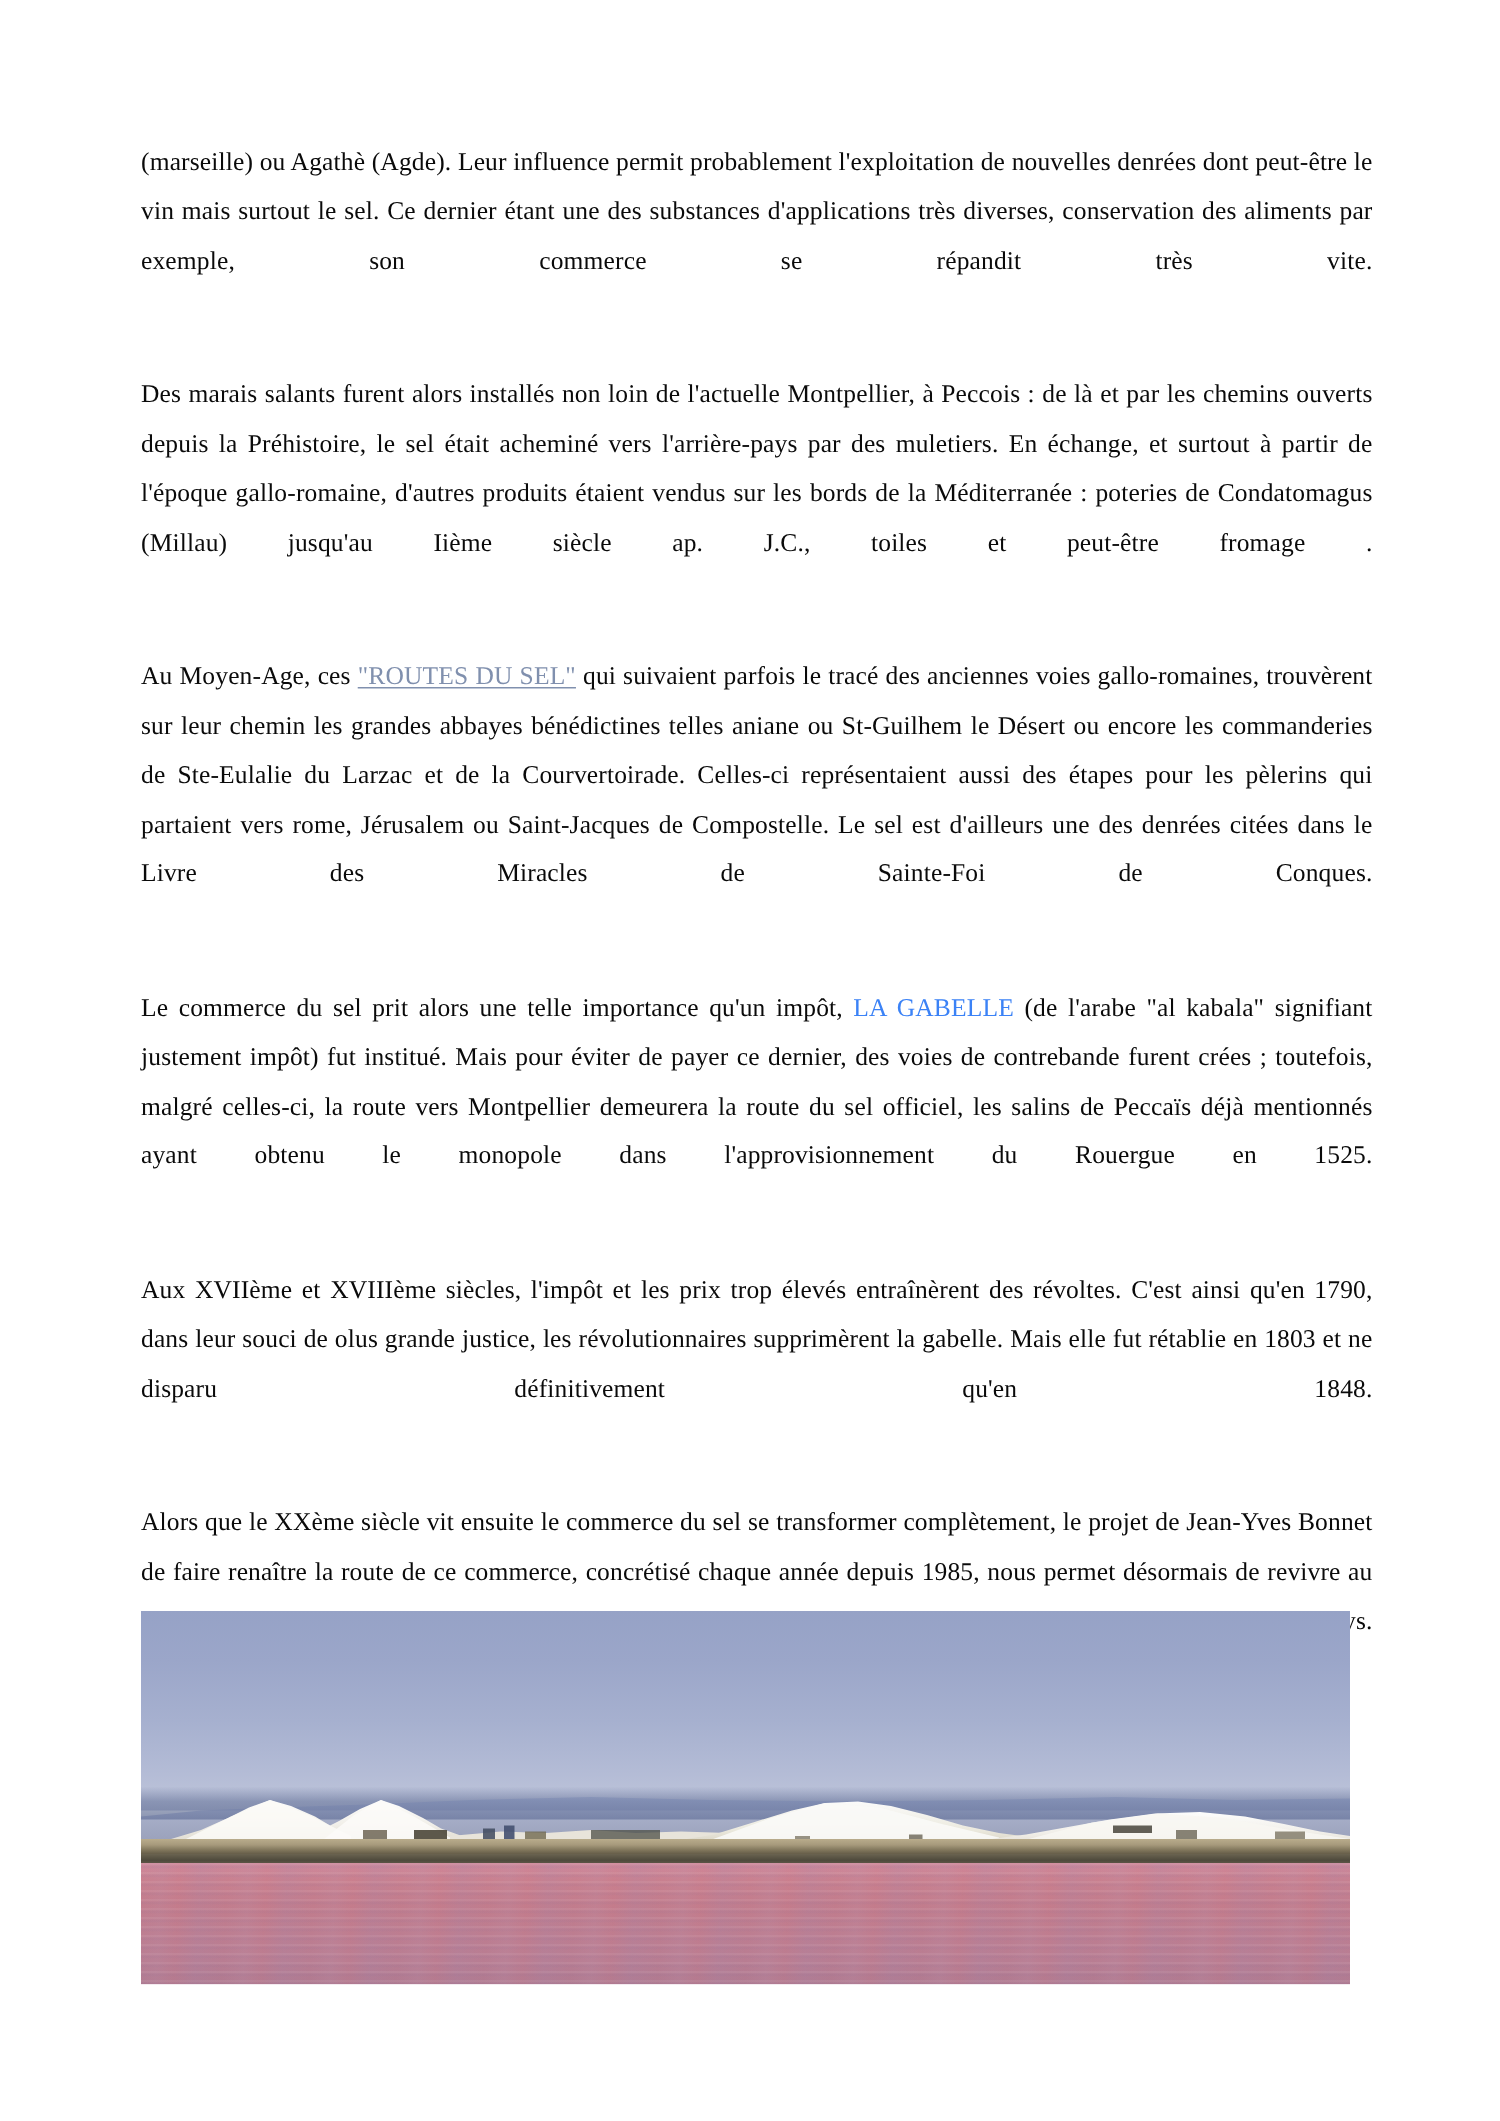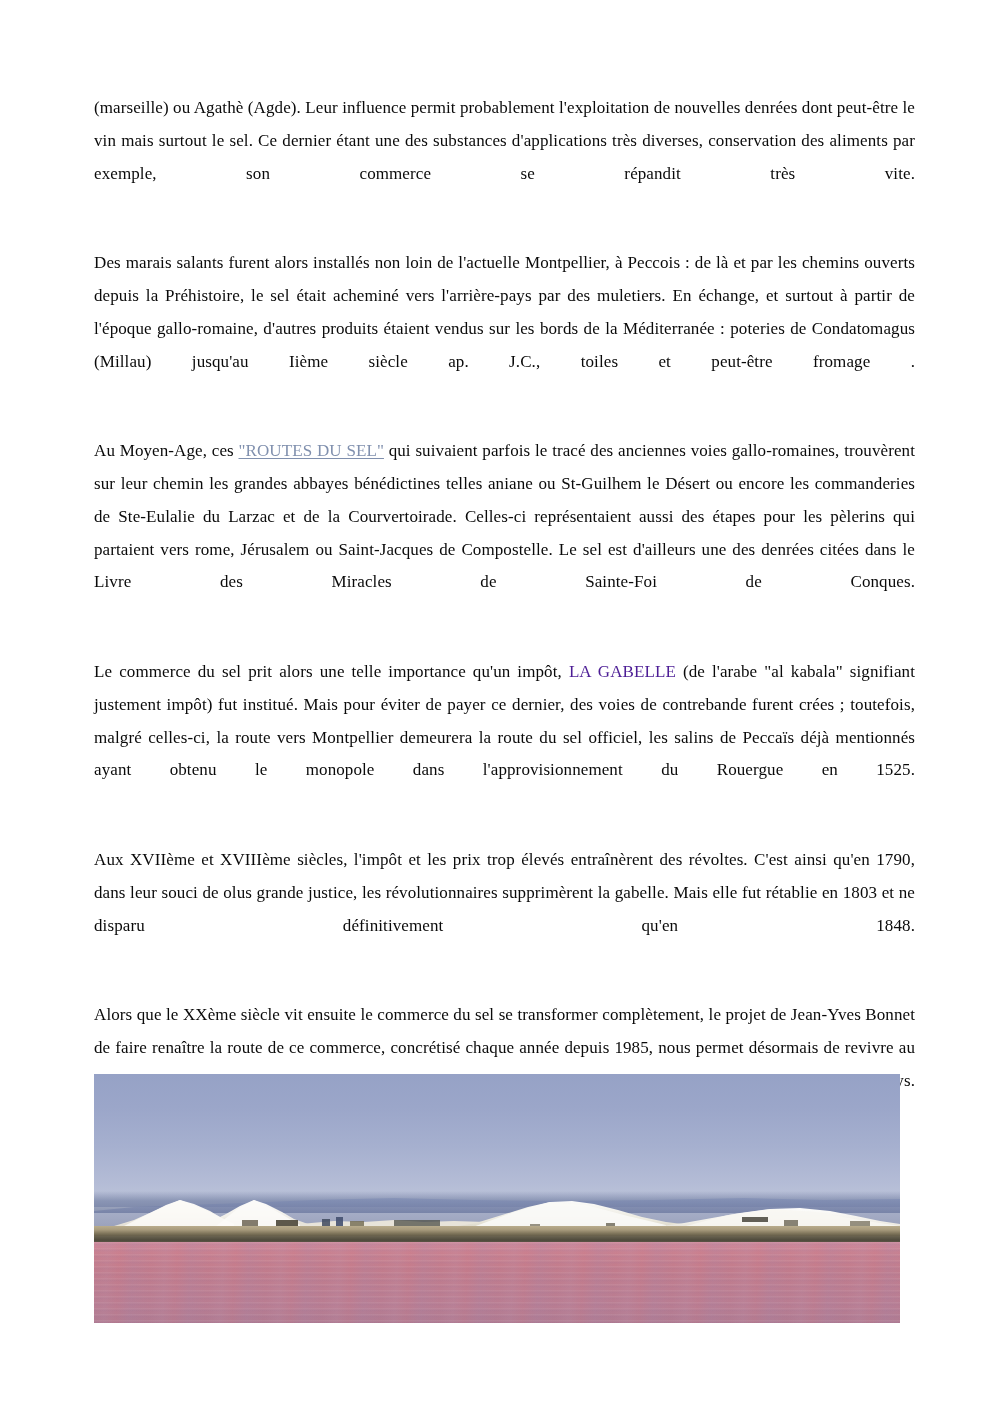--- a/index.html
+++ b/index.html
@@ -52,21 +52,21 @@
     width: 100%;
   }
 
   a.doclink {
     color: #8090ae;
     text-decoration: underline;
     text-decoration-color: #8090ae;
     text-underline-offset: 2px;
   }
   span.docphrase {
-    color: #4c1d95;
+    color: #3b82f6;
     text-decoration: none;
   }
 
   
   .photo-wrap {
     position: absolute;
     left: 94px;
     top: 1074px;
     width: 806px;
     height: 249px;

